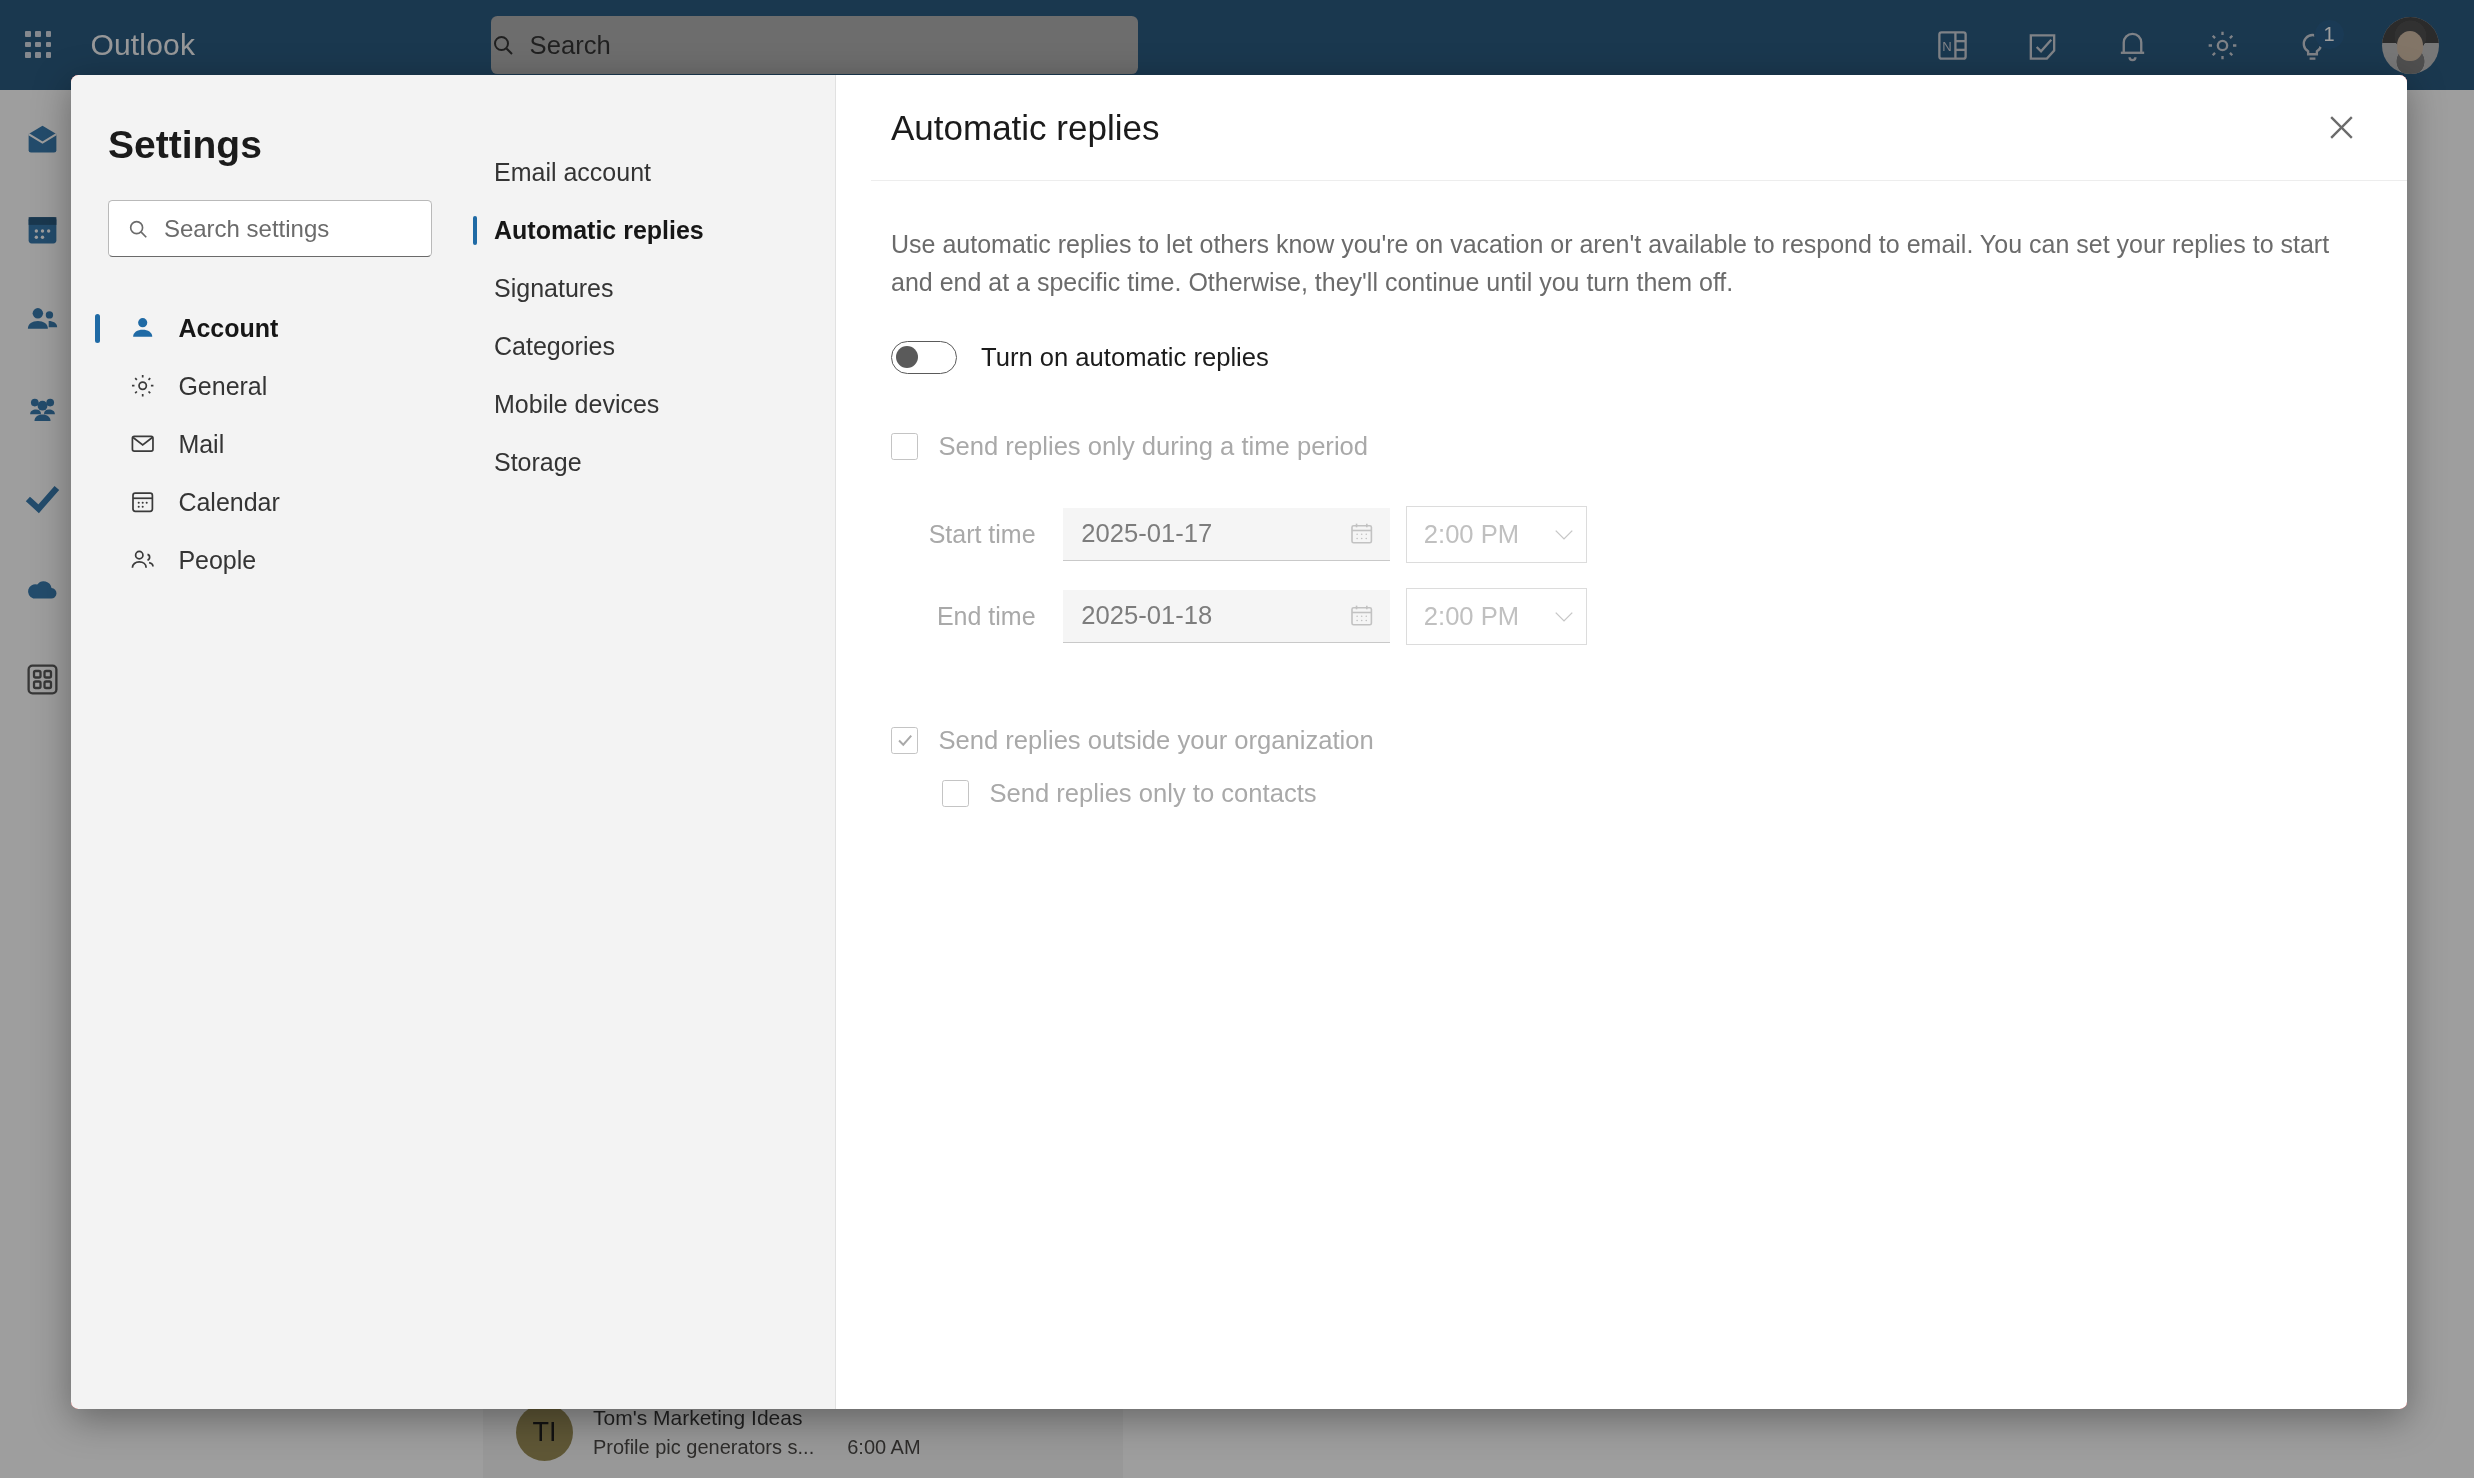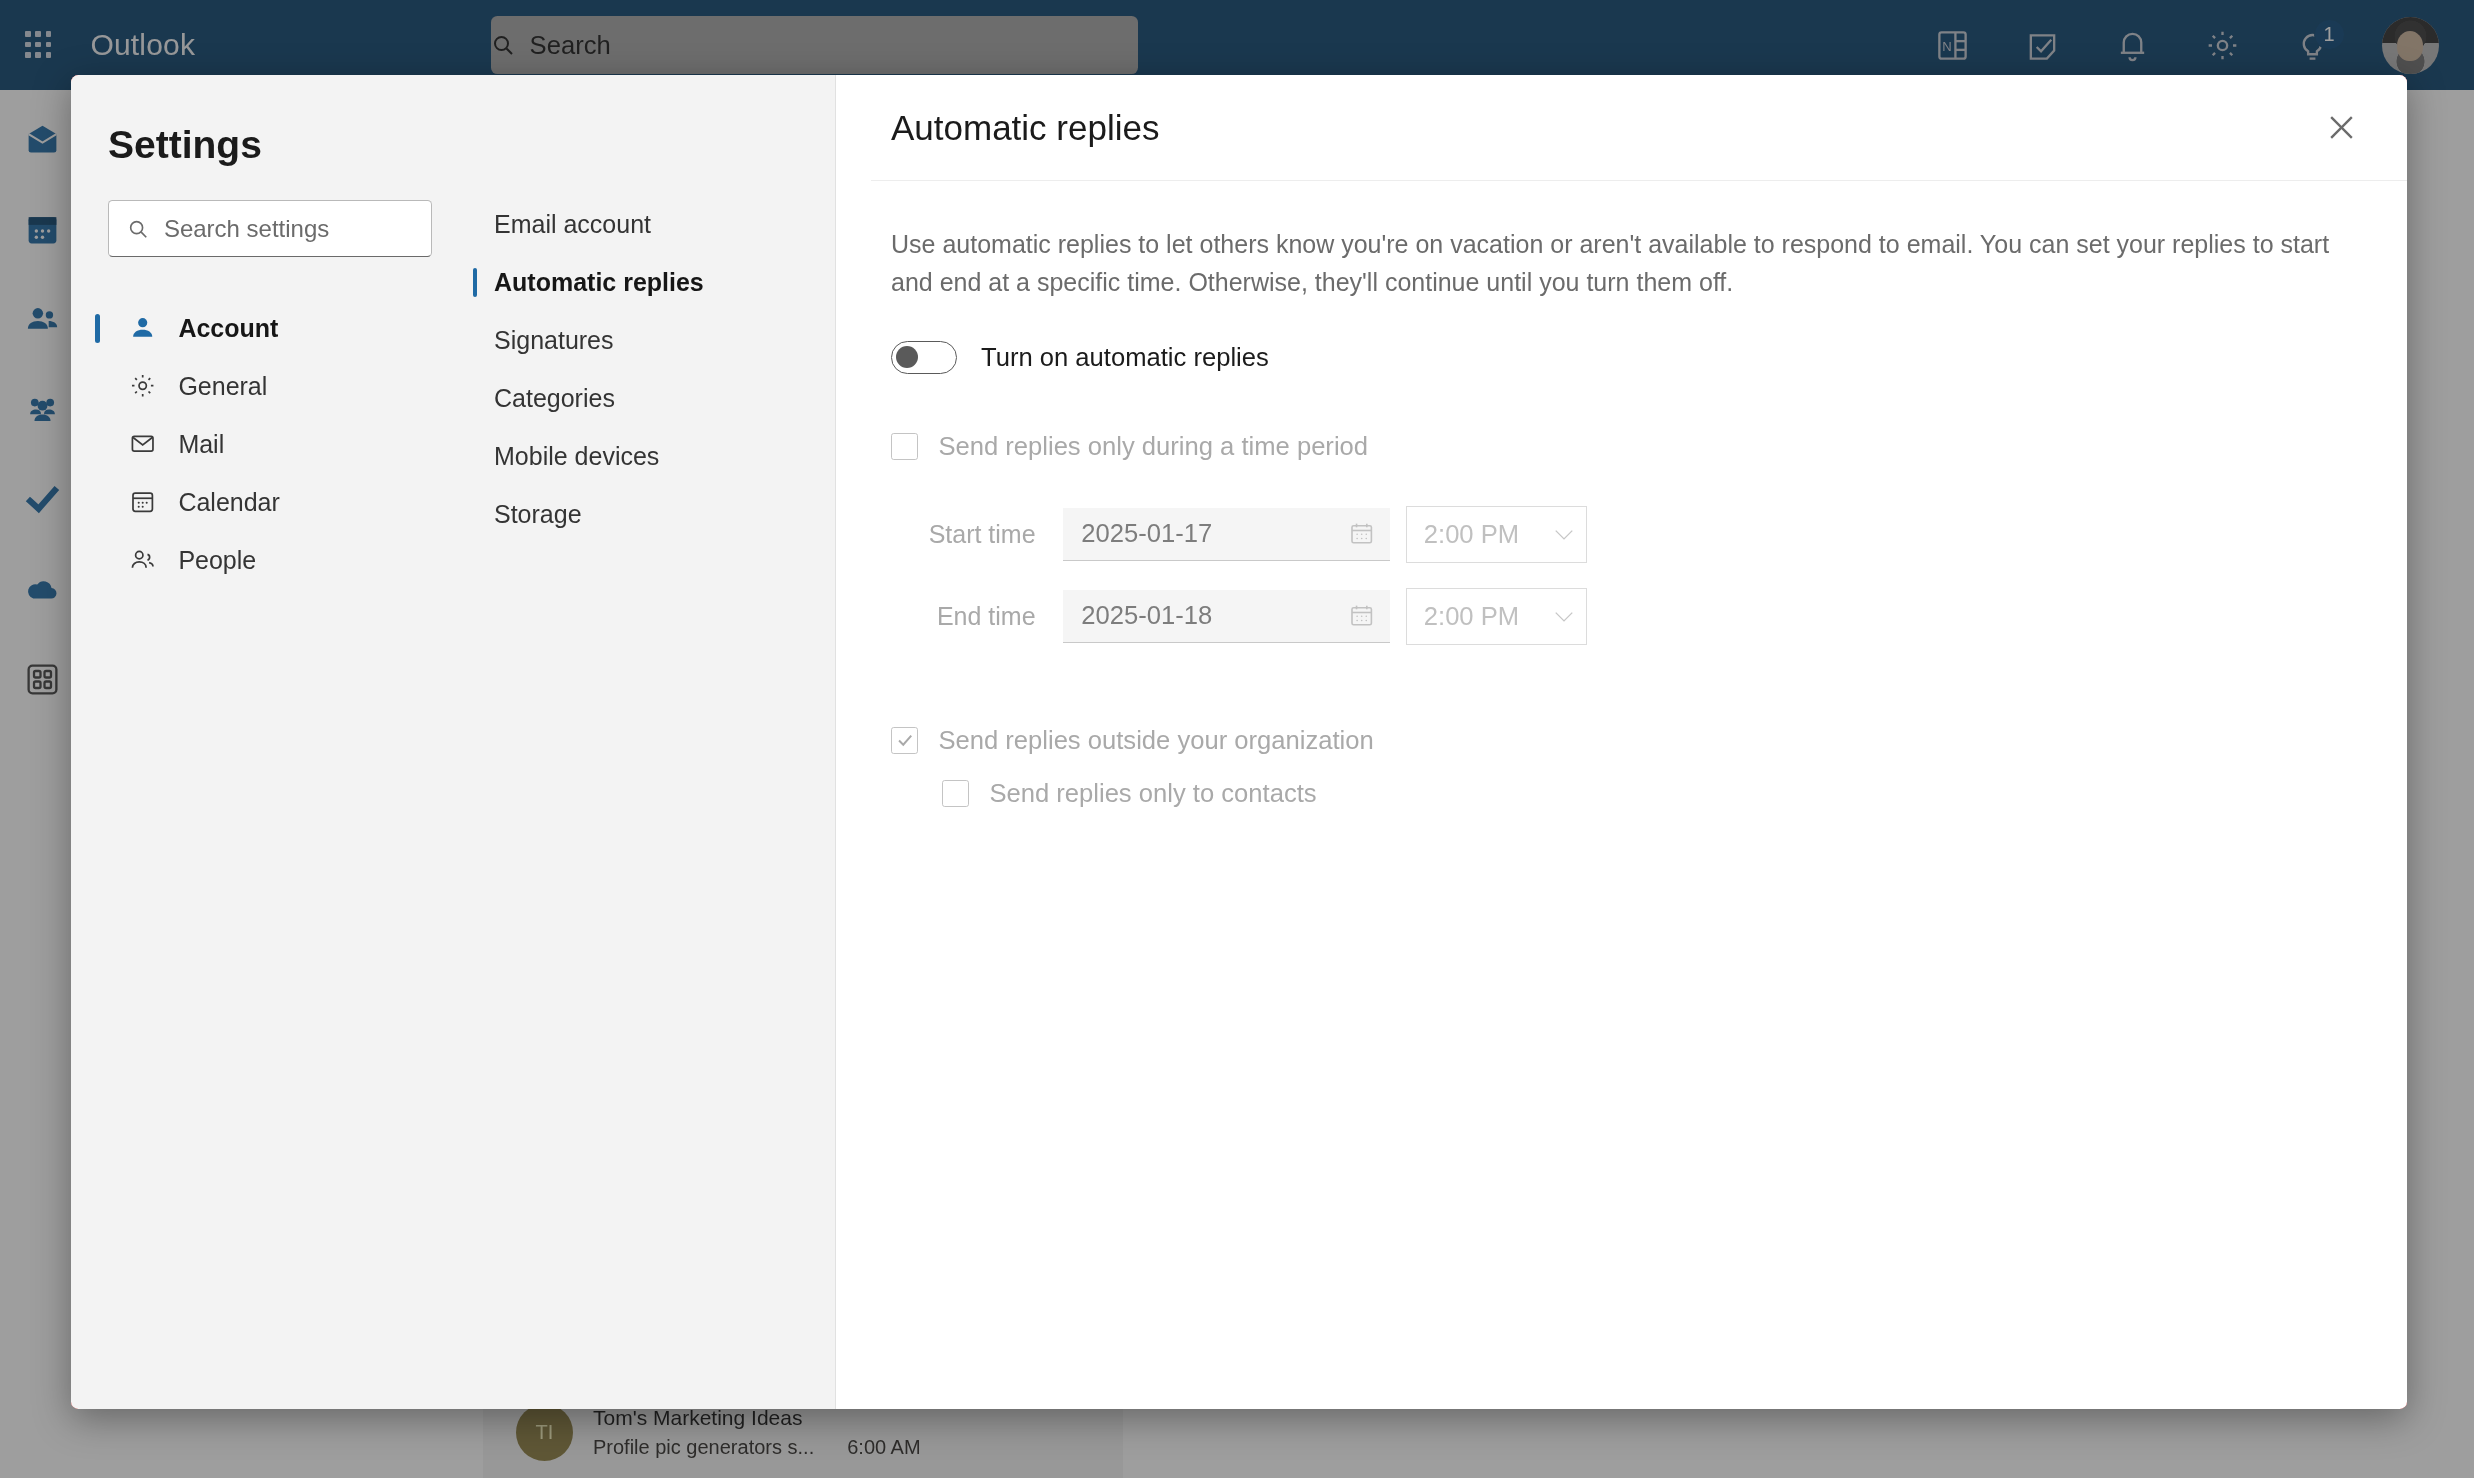--- a/index.html
+++ b/index.html
@@ -171,22 +171,22 @@
     display: flex;
     align-items: center;
     gap: 20px;
     padding-left: 33px;
     background: #f5f5f5;
   }
   .bg-avatar {
     width: 57px; height: 57px;
     border-radius: 50%;
     background: #8d7f42;
-    color: #fef9c3;
-    font-size: 20px;
+    color: #000000;
+    font-size: 27px;
     display: flex; align-items: center; justify-content: center;
   }
   .bg-mailtext .l1 { font-size: 21px; color: #1b1b1b; }
   .bg-mailtext .l2 {
     font-size: 20px; color: #33312e;
     display: flex; gap: 33px; margin-top: 5.5px;
   }
 
   
   .scrim {
@@ -261,21 +261,21 @@
     width: 4.6px; height: 29px;
     border-radius: 2.7px;
     background: #1f6aa5;
   }
 
   
   .col-sub {
     width: 366px;
     background: #f3f3f3;
     border-right: 0.9px solid #e1e1e1;
-    padding-top: 120px;
+    padding-top: 68px;
     flex-shrink: 0;
   }
   .sub-item {
     height: 58px;
     display: flex;
     align-items: center;
     padding-left: 24px;
     position: relative;
     font-size: 25px;
     color: #343434;

